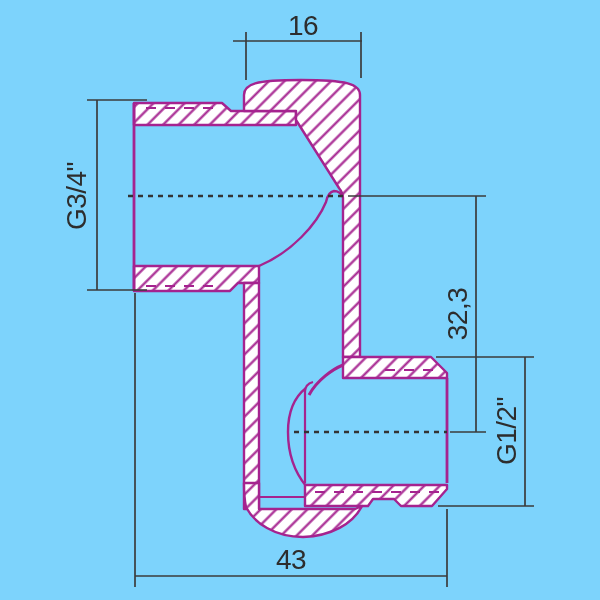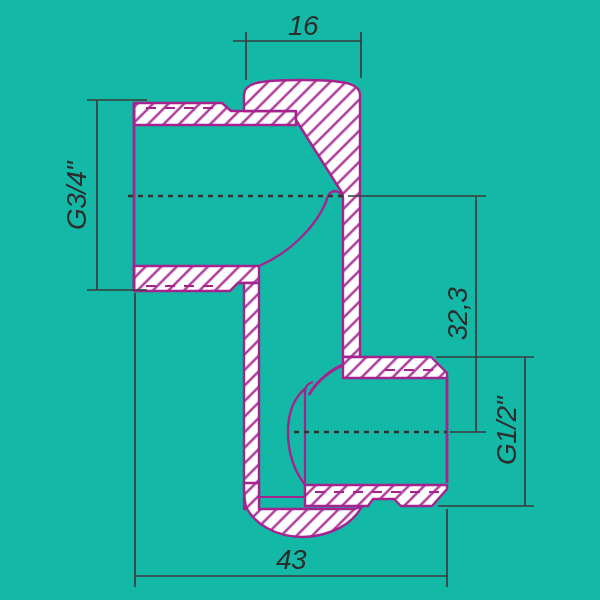--- a/index.html
+++ b/index.html
@@ -8,22 +8,21 @@
     background: #ffffff;
     width: 600px;
     height: 600px;
     overflow: hidden;
     font-family: "Liberation Sans", sans-serif;
   }
   #stage {
     width: 600px;
     height: 600px;
     position: relative;
-    background: #14b8a6;
-    font-style: italic;
+    background: #7dd3fc;
   }
   svg { display: block; }
   text {
     font-family: "Liberation Sans", "DejaVu Sans", sans-serif;
     font-size: 28px;
     font-weight: 400;
     fill: #2d2d2d;
     letter-spacing: -0.5px;
   }
 </style>

